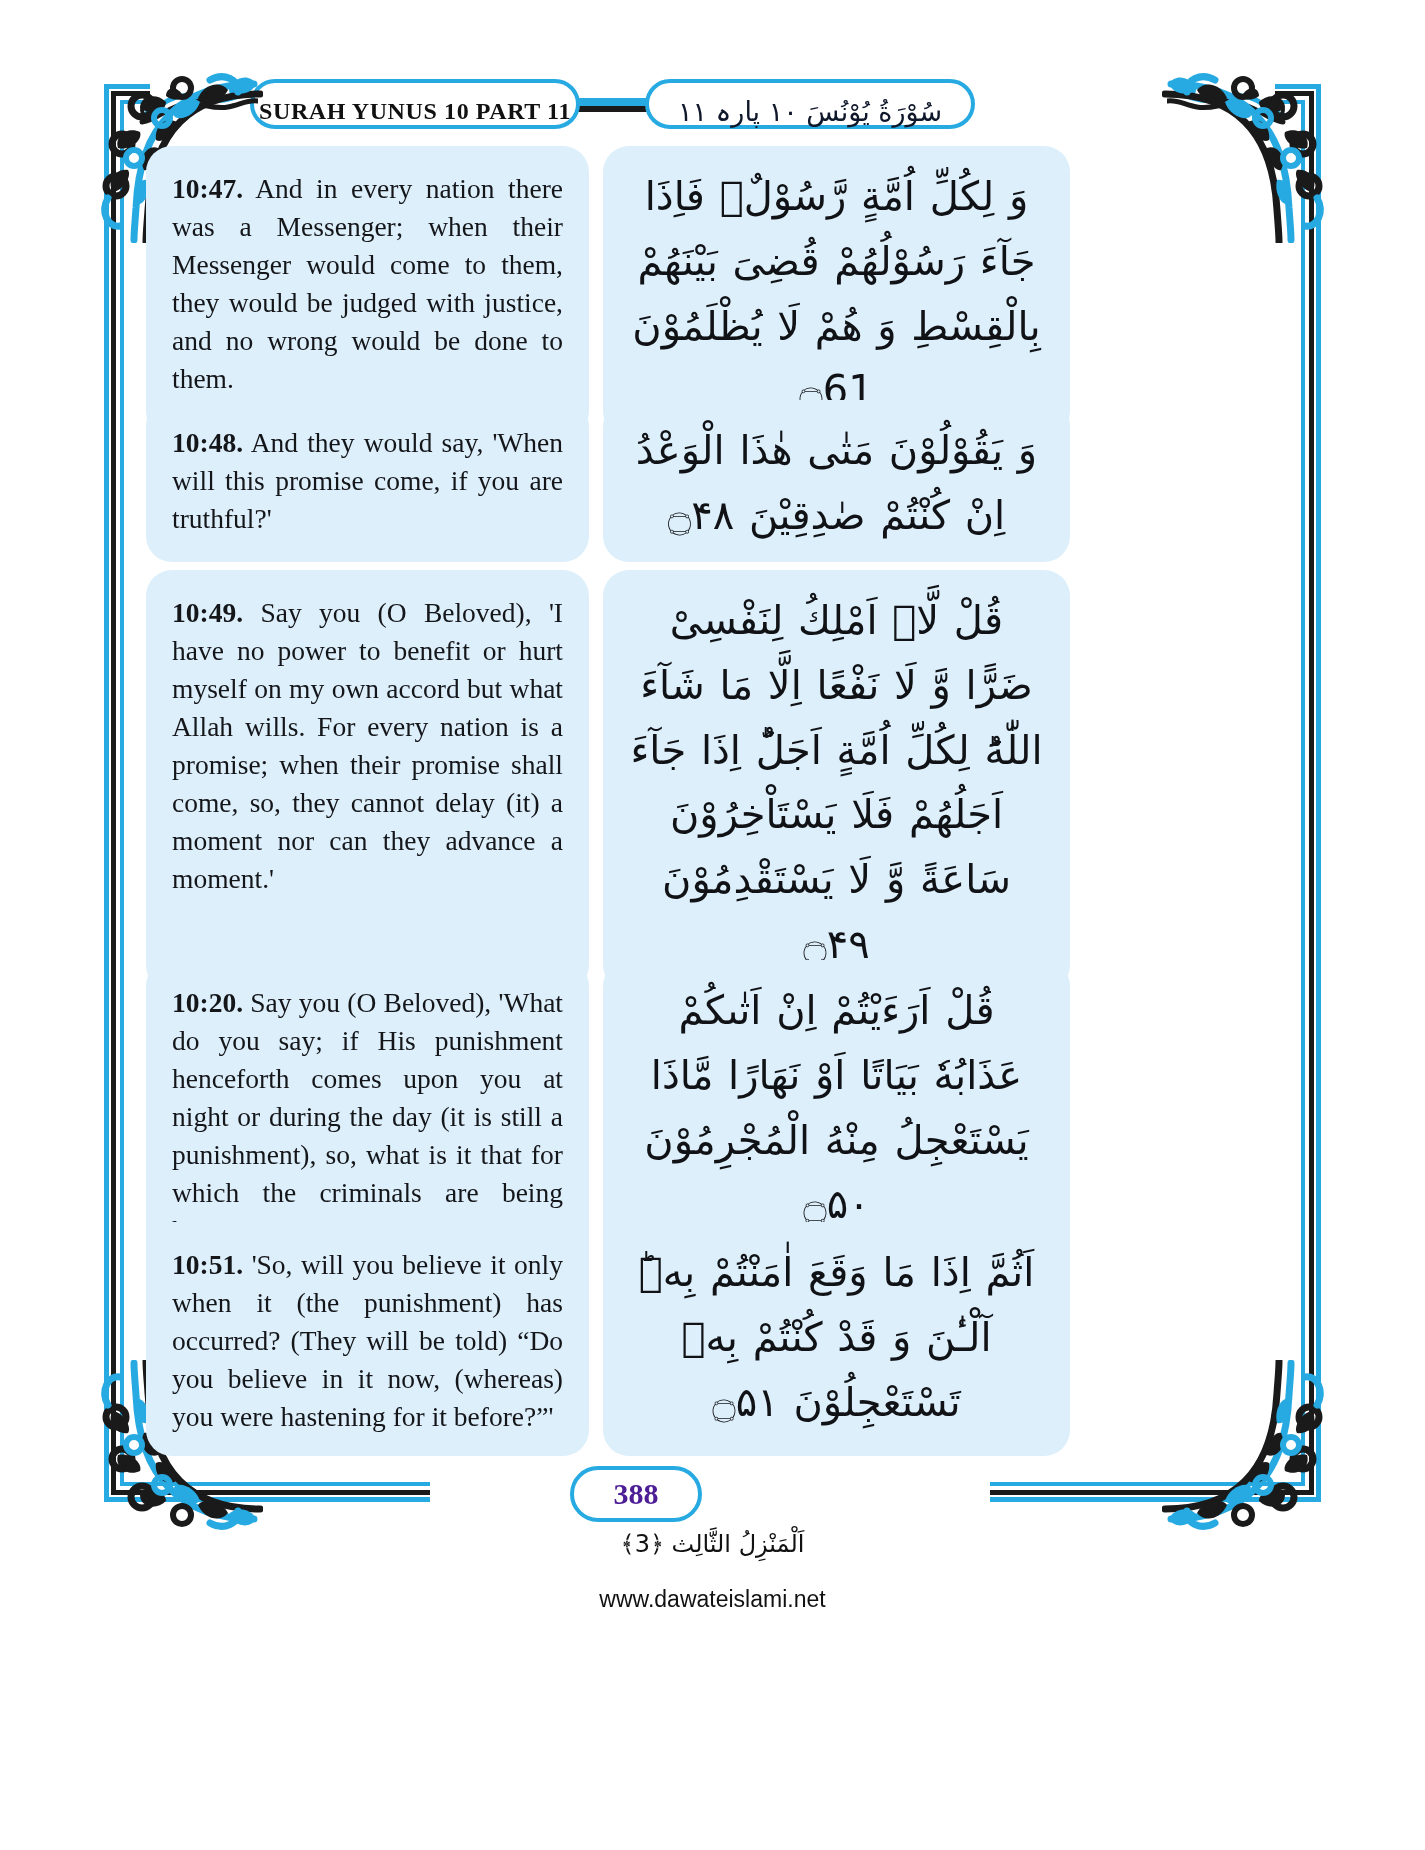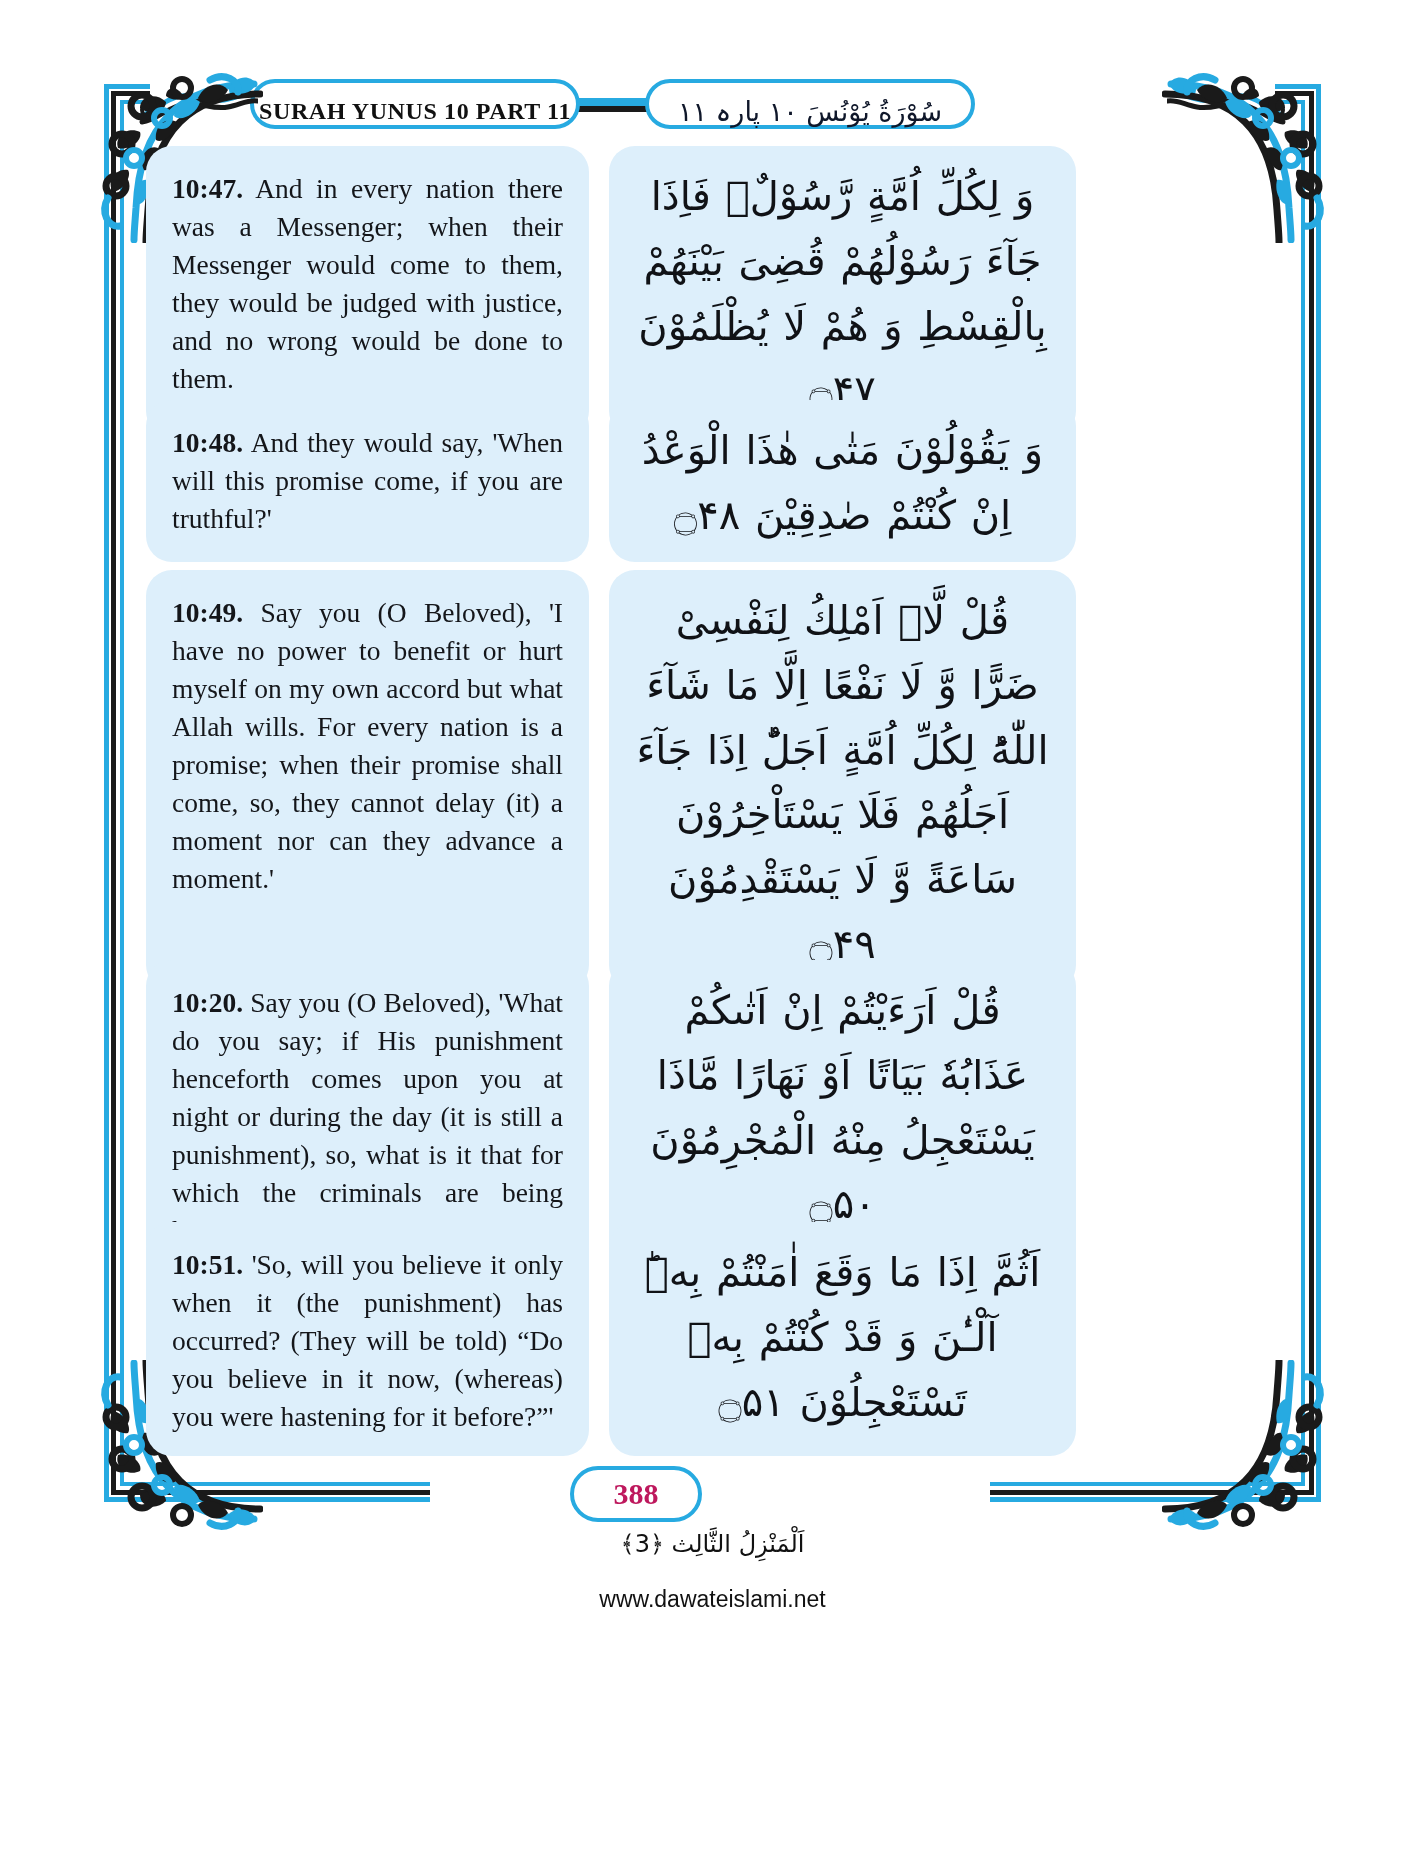--- a/index.html
+++ b/index.html
@@ -150,21 +150,21 @@
   .orn-br { left: 1162px; top: 1360px; transform: scale(-1,-1); }
 
   
   .sprig { position: absolute; width: 120px; height: 56px; pointer-events:none; }
   .sprig svg { width:100%; height:100%; display:block; }
   .sprig-l { left: 138px; top: 76px; }
   .sprig-r { left: 1167px; top: 76px; transform: scaleX(-1); }
   .row {
     position: absolute;
     display: flex;
-    gap: 20px;
+    gap: 14px;
   }
   .cell {
     background: #ddeffb;
     border-radius: 26px;
     box-sizing: border-box;
   }
   .cell-en {
     width: 443px;
     padding: 24px 26px 20px 26px;
   }
@@ -204,21 +204,21 @@
     border-radius: 32px;
     display: flex;
     align-items: center;
     justify-content: center;
     box-sizing: border-box;
   }
   .pagenum {
     font-family: "Liberation Serif", serif;
     font-weight: bold;
     font-size: 30px;
-    color: #be185d;
+    color: #4c1d95;
     text-align: center;
   }
   .manzil {
     position: absolute;
     left: 0;
     top: 1530px;
     width: 1425px;
     text-align: center;
     font-family: "DejaVu Sans", sans-serif;
     font-size: 24px;
@@ -378,21 +378,21 @@
   </div>
 
   <div class="row" style="left:146px; top:146px;">
     <div class="cell cell-en">
       <div class="en-text">
         <span class="vnum">10:47.</span>
         <span>And in every nation there was a Messenger; when their Messenger would come to them, they would be judged with justice, and no wrong would be done to them.</span>
       </div>
     </div>
     <div class="cell cell-ar">
-      <div class="ar-text">وَ لِكُلِّ اُمَّةٍ رَّسُوْلٌۚ فَاِذَا جَآءَ رَسُوْلُهُمْ قُضِیَ بَیْنَهُمْ بِالْقِسْطِ وَ هُمْ لَا یُظْلَمُوْنَ ۝۴۷</div>
+      <div class="ar-text">وَ لِكُلِّ اُمَّةٍ رَّسُوْلٌۚ فَاِذَا جَآءَ رَسُوْلُهُمْ قُضِیَ بَیْنَهُمْ بِالْقِسْطِ وَ هُمْ لَا یُظْلَمُوْنَ ۝61</div>
     </div>
   </div>
 
   <div class="row" style="left:146px; top:400px;">
     <div class="cell cell-en">
       <div class="en-text">
         <span class="vnum">10:48.</span>
         <span>And they would say, 'When will this promise come, if you are truthful?'</span>
       </div>
     </div>

